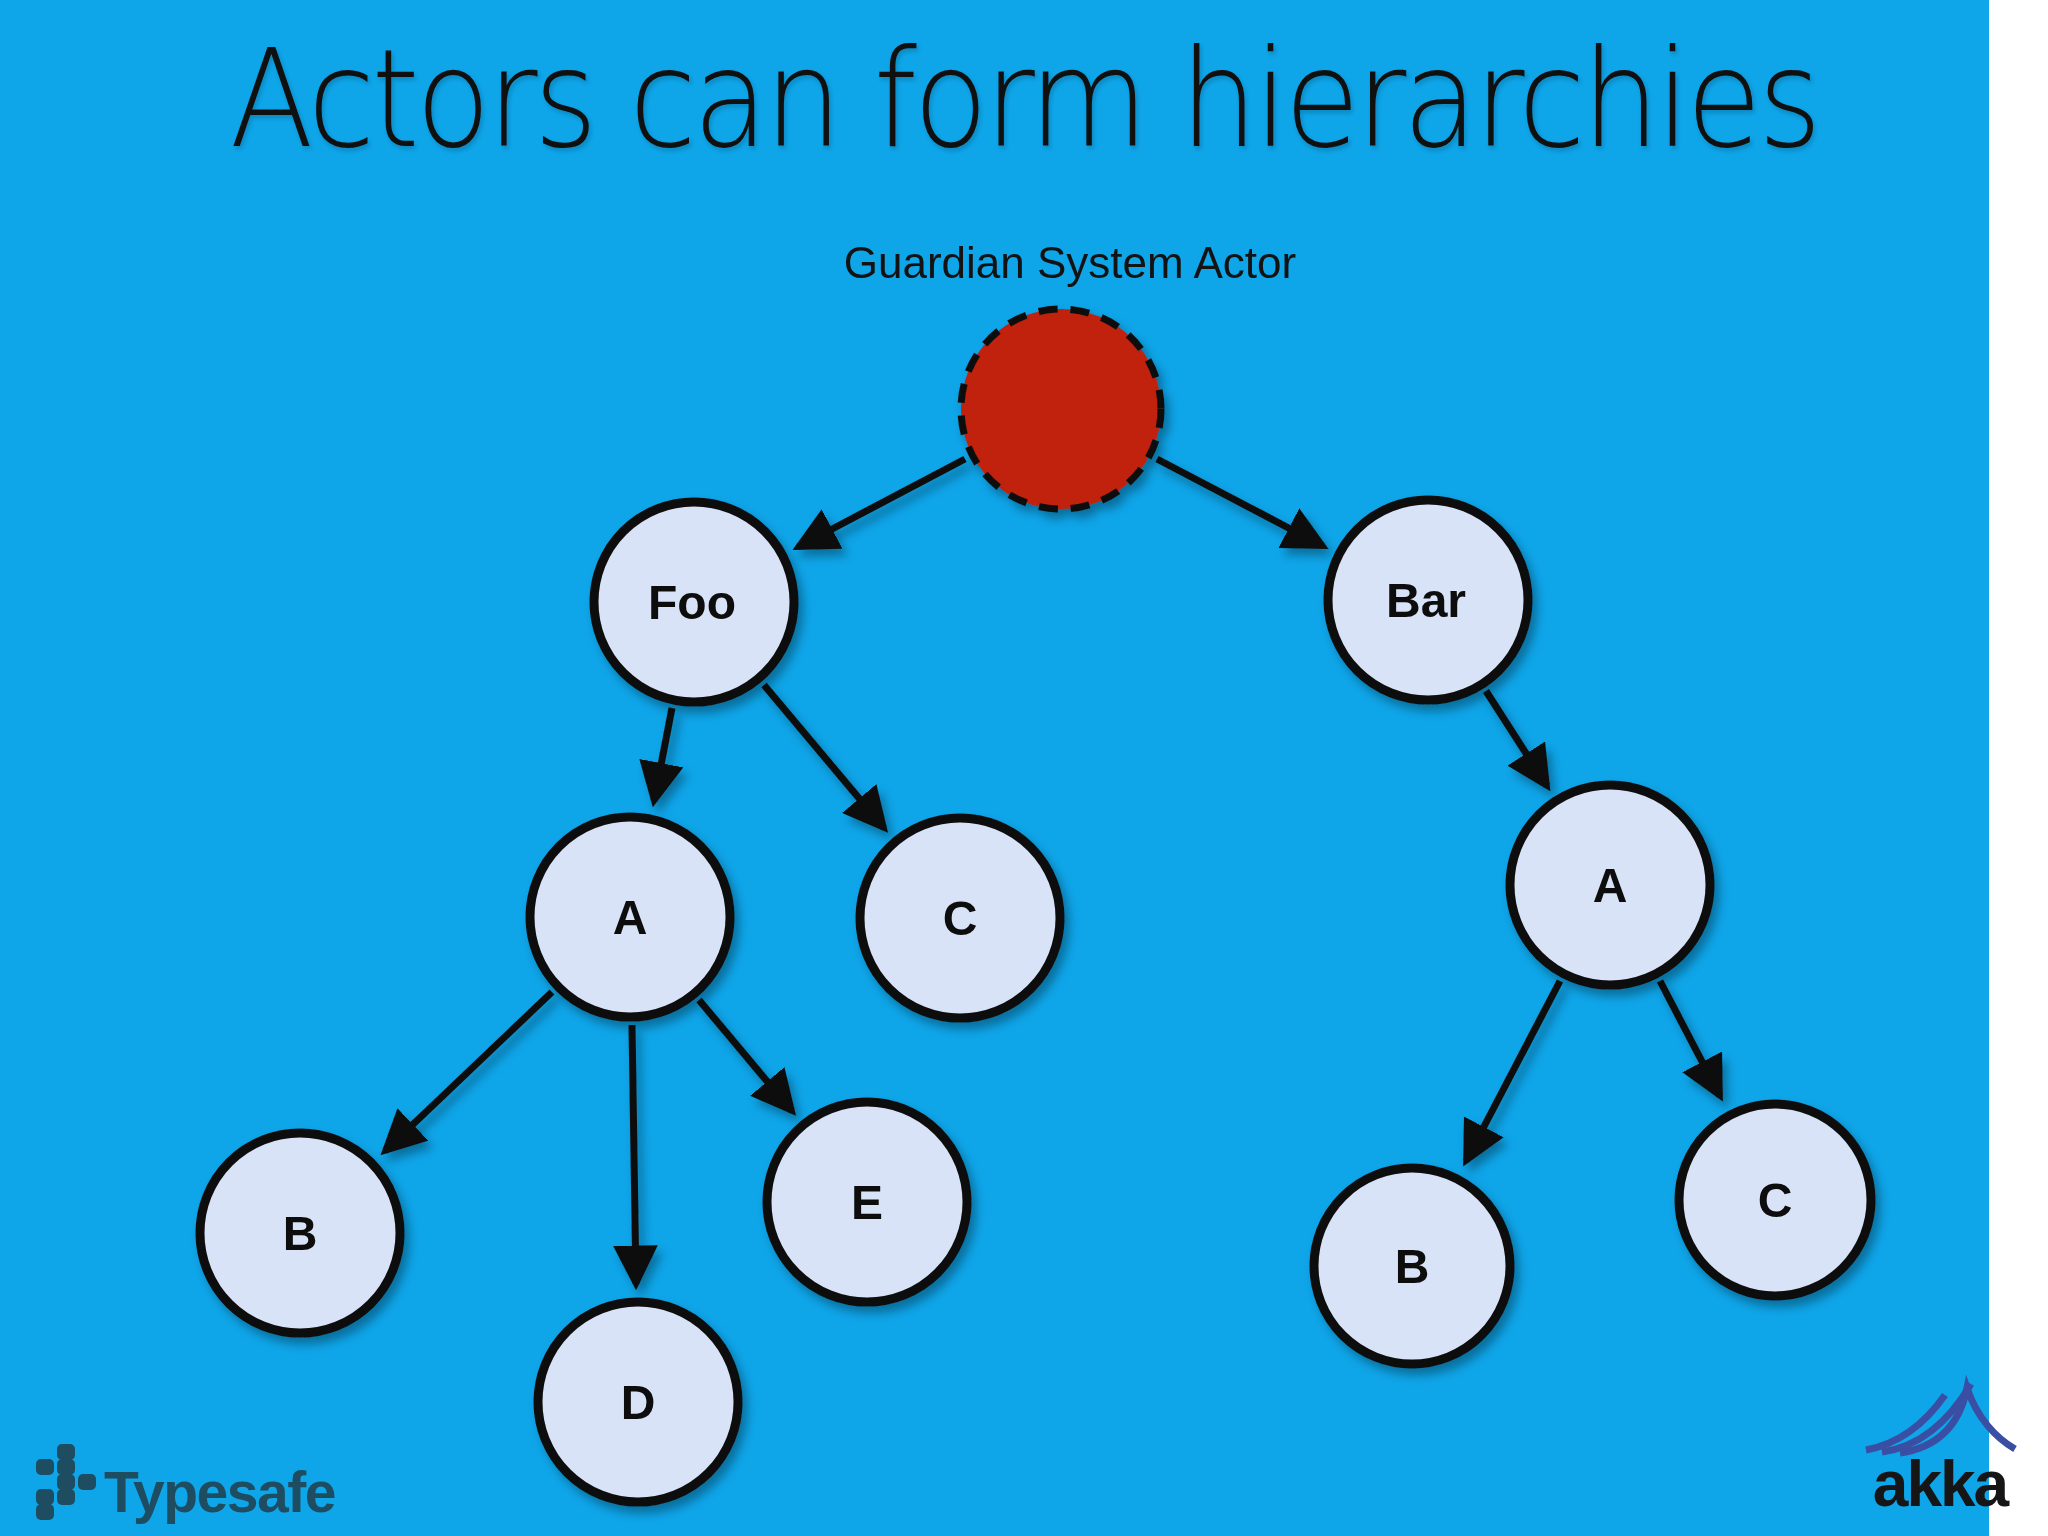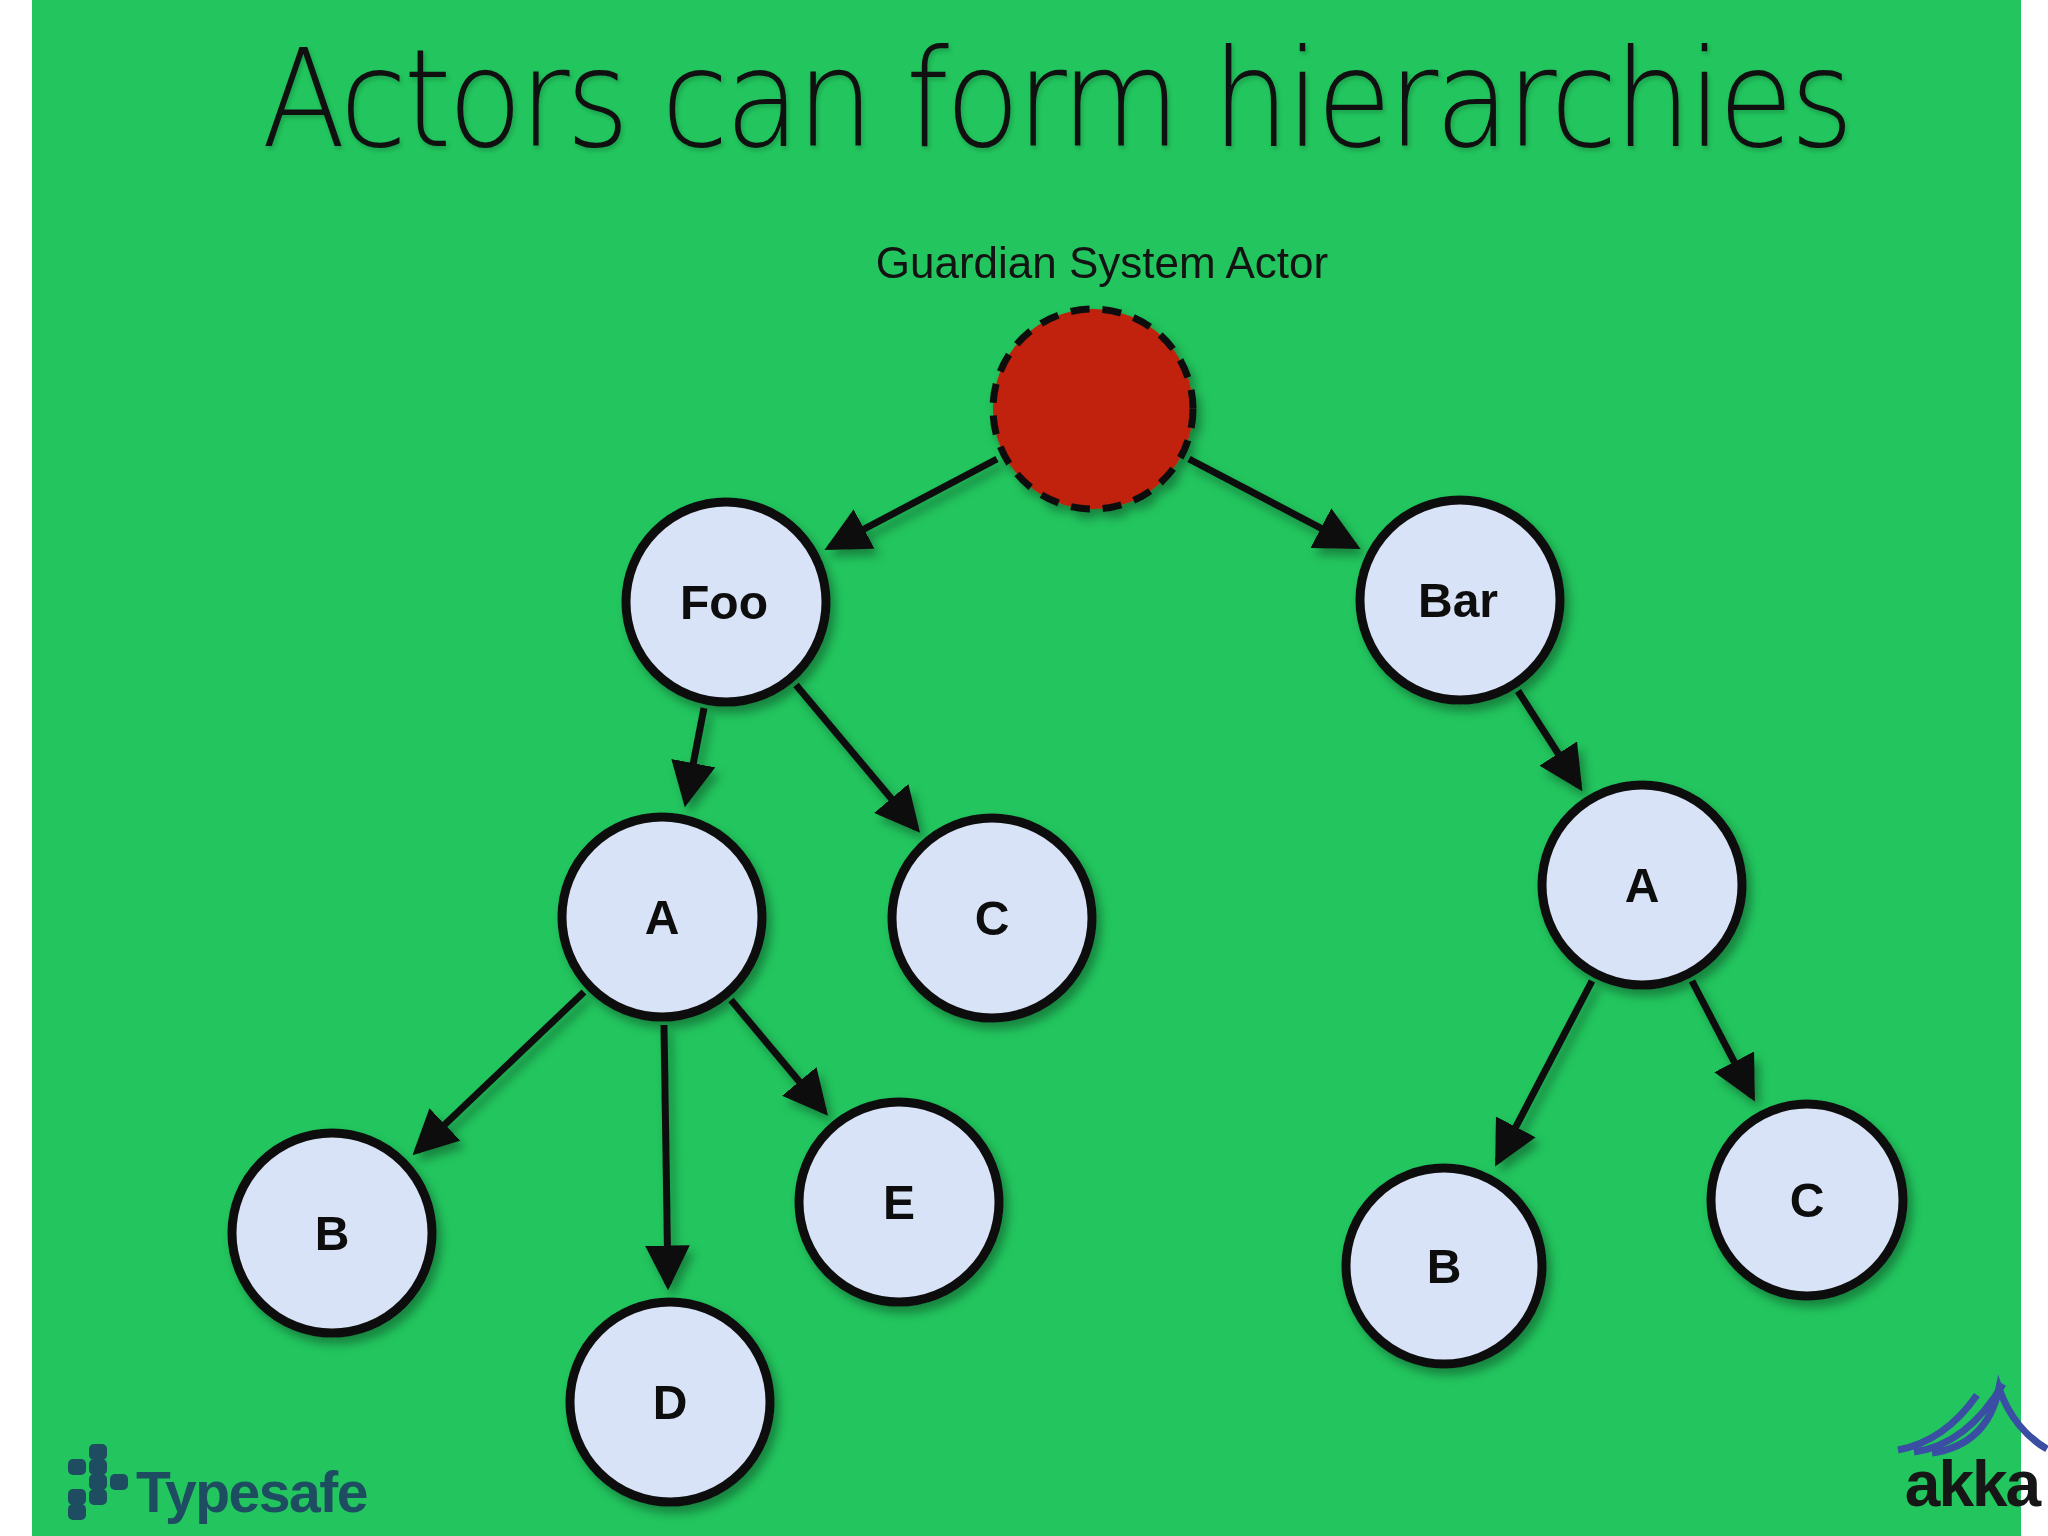--- a/index.html
+++ b/index.html
@@ -1,17 +1,17 @@
 <!DOCTYPE html>
 <html><head>
 <meta charset="utf-8">
 <style>
   html,body{margin:0;padding:0;background:#ffffff;}
   body{width:2048px;height:1536px;font-family:"Liberation Sans",sans-serif;overflow:hidden;}
-  .slide{position:relative;width:1989px;height:1536px;background:#22c55e;margin-left:32px;}
+  .slide{position:relative;width:1989px;height:1536px;background:#0ea5e9;}
   .title{
     position:absolute;top:20px;left:0;width:2048px;text-align:center;
     font-family:"DejaVu Sans","Liberation Sans",sans-serif;
     font-weight:200;font-size:136px;letter-spacing:-4px;color:#101010;
     transform:scaleX(.9);transform-origin:center;
     text-shadow:2px 3px 5px rgba(0,0,0,.18);
     white-space:nowrap;
   }
   .diagram-svg{position:absolute;left:0;top:0;width:2048px;height:1536px;}
   .guardian-label{font-family:"Liberation Sans",sans-serif;font-size:44px;fill:#131313;text-anchor:middle;}

